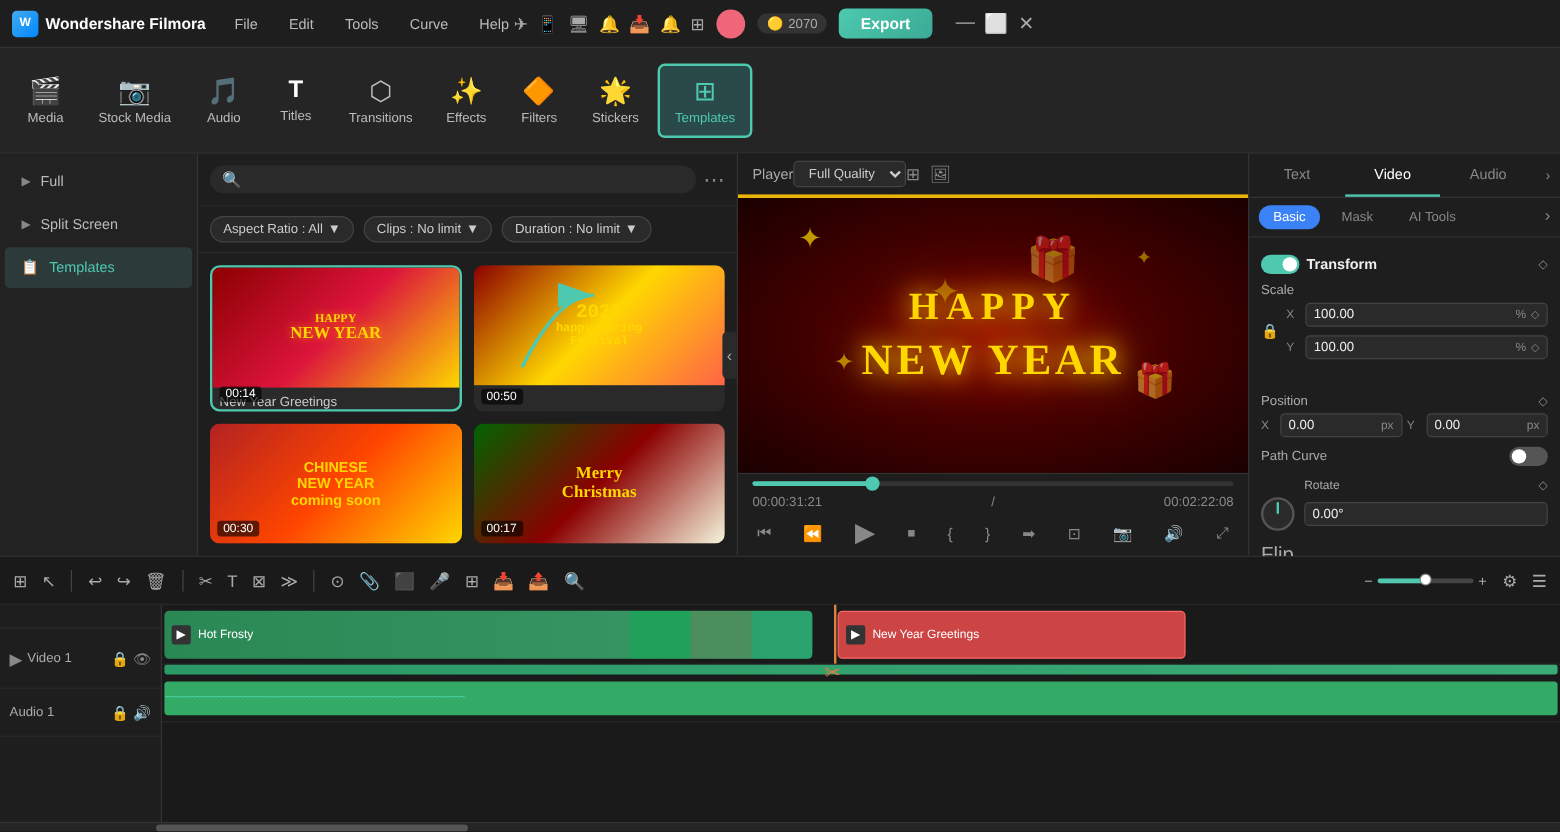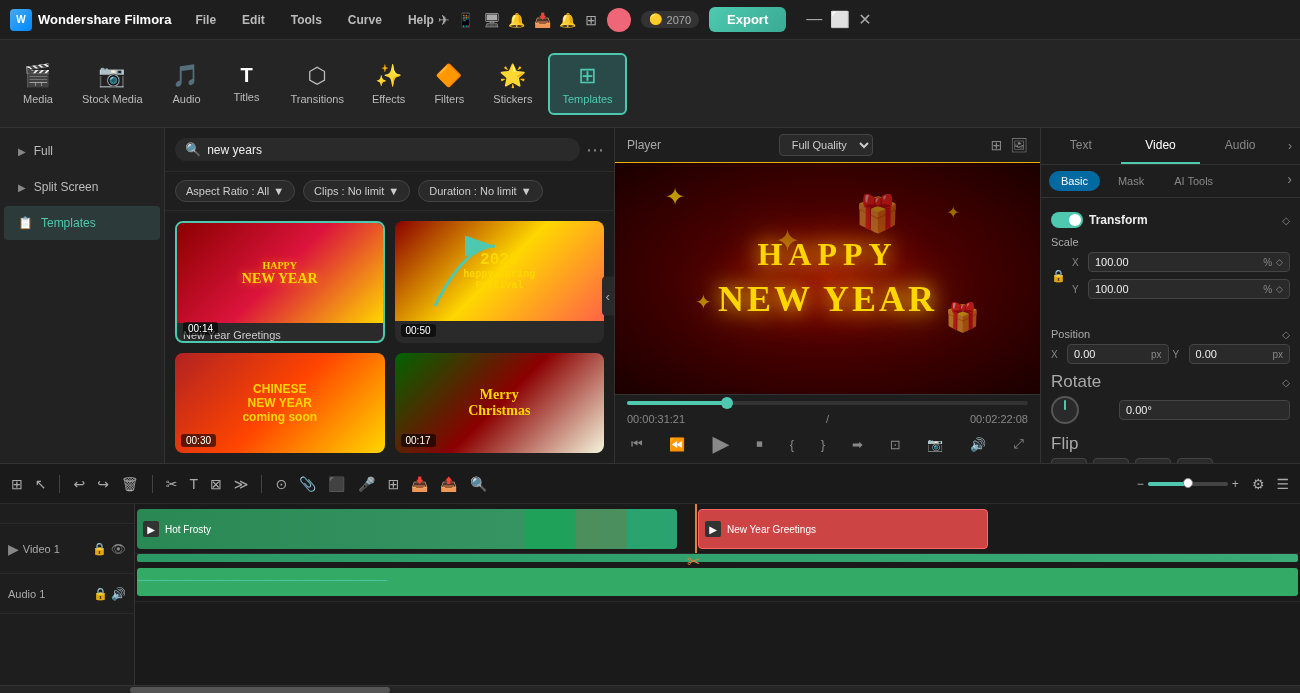--- a/index.html
+++ b/index.html
@@ -3,21 +3,21 @@
   <meta charset="utf-8">
   <style>
     * { box-sizing: border-box; margin: 0; padding: 0; }
     body { background: #1a1a1a; color: #ccc; font-family: 'Segoe UI', Arial, sans-serif; font-size: 12px; width: 1300px; height: 693px; overflow: hidden; display: flex; flex-direction: column; }
 
     
     .topbar { display: flex; align-items: center; background: #1e1e1e; padding: 0 10px; height: 40px; border-bottom: 1px solid #333; flex-shrink: 0; }
     .topbar-logo { display: flex; align-items: center; gap: 6px; color: #fff; font-size: 13px; font-weight: 600; margin-right: 20px; }
     .topbar-logo .logo-icon { width: 22px; height: 22px; background: linear-gradient(135deg, #4ae, #08f); border-radius: 4px; display: flex; align-items: center; justify-content: center; color: #fff; font-size: 10px; font-weight: 900; }
     .topbar-menu { display: flex; gap: 18px; color: #bbb; font-size: 12px; }
-    .topbar-menu span { cursor: pointer; padding: 2px 4px; font-weight: bold; }
+    .topbar-menu span { cursor: pointer; padding: 2px 4px; }
     .topbar-center { flex: 1; text-align: center; color: #aaa; font-size: 13px; }
     .topbar-right { display: flex; align-items: center; gap: 10px; }
     .topbar-icons { display: flex; gap: 8px; color: #aaa; }
     .topbar-icons span { cursor: pointer; font-size: 14px; }
     .avatar { width: 24px; height: 24px; background: #e67; border-radius: 50%; }
     .points { background: #333; border-radius: 10px; padding: 2px 8px; font-size: 11px; color: #aaa; display: flex; align-items: center; gap: 4px; }
     .export-btn { background: linear-gradient(135deg, #4ec9b0, #3aaa95); border: none; color: #fff; padding: 5px 18px; border-radius: 6px; cursor: pointer; font-size: 13px; font-weight: 600; }
     .win-controls { display: flex; gap: 8px; margin-left: 10px; color: #aaa; }
     .win-controls span { cursor: pointer; font-size: 16px; }
 
@@ -53,21 +53,21 @@
     .template-thumb.ny { background: linear-gradient(135deg, #8B0000, #DC143C, #FFD700); }
     .template-thumb.spring { background: linear-gradient(135deg, #8B0000, #FFD700, #FF6347); font-family: Liberation Mono, monospace; }
     .template-thumb.cny { background: linear-gradient(135deg, #B22222, #FF4500, #FFD700); }
     .template-thumb.xmas { background: linear-gradient(135deg, #006400, #8B0000, #F5F5DC); }
     .template-duration { position: absolute; bottom: 6px; left: 6px; background: rgba(0,0,0,0.6); color: #fff; font-size: 10px; padding: 1px 5px; border-radius: 3px; }
     .template-title { padding: 6px 6px 8px; font-size: 11px; color: #ccc; }
     .collapse-btn { position: absolute; right: 0; top: 50%; transform: translateY(-50%); background: #2a2a2a; border: none; color: #aaa; padding: 12px 4px; cursor: pointer; border-radius: 4px 0 0 4px; }
 
     
     .preview-area { flex: 1; background: #111; display: flex; flex-direction: column; }
-    .preview-header { display: flex; align-items: center; justify-content: space-between; padding: 6px 12px; background: #1e1e1e; border-bottom: 1px solid #eab308; }
+    .preview-header { display: flex; align-items: center; justify-content: flex-start; padding: 6px 12px; background: #1e1e1e; border-bottom: 3px solid #eab308; }
     .preview-label { color: #aaa; font-size: 12px; }
     .quality-select { background: #2a2a2a; border: 1px solid #444; color: #ccc; padding: 3px 8px; border-radius: 4px; font-size: 11px; cursor: pointer; }
     .preview-icons { display: flex; gap: 8px; color: #888; font-size: 14px; }
     .preview-video { flex: 1; background: #000; display: flex; align-items: center; justify-content: center; position: relative; }
     .video-content { width: 100%; height: 100%; background: radial-gradient(ellipse at center, #8B0000 0%, #4a0000 40%, #1a0000 100%); display: flex; align-items: center; justify-content: center; }
     .video-text { text-align: center; color: #FFD700; font-size: 28px; font-weight: 900; text-shadow: 0 0 20px #FFD700, 0 0 40px #FF8C00; font-family: serif; letter-spacing: 2px; line-height: 1.3; }
     .preview-controls { background: #1e1e1e; border-top: 1px solid #333; padding: 6px 12px; }
     .progress-bar { position: relative; height: 4px; background: #333; border-radius: 2px; margin-bottom: 8px; }
     .progress-fill { height: 100%; background: #4ec9b0; width: 25%; border-radius: 2px; }
     .progress-dot { position: absolute; top: -4px; left: 25%; width: 12px; height: 12px; background: #4ec9b0; border-radius: 50%; transform: translateX(-50%); }
@@ -76,21 +76,21 @@
     .preview-bottom-icons span { cursor: pointer; }
 
     
     .right-panel { width: 260px; background: #1e1e1e; border-left: 1px solid #333; display: flex; flex-direction: column; flex-shrink: 0; }
     .right-tabs { display: flex; border-bottom: 1px solid #333; }
     .right-tab { flex: 1; text-align: center; padding: 10px 4px; font-size: 12px; color: #888; cursor: pointer; border-bottom: 2px solid transparent; }
     .right-tab.active { color: #fff; border-bottom: 2px solid #4ec9b0; }
     .right-tab-arrow { display: flex; align-items: center; justify-content: center; padding: 8px; color: #888; cursor: pointer; }
     .right-subtabs { display: flex; border-bottom: 1px solid #333; padding: 6px 8px; gap: 6px; }
     .right-subtab { padding: 4px 12px; border-radius: 12px; font-size: 11px; color: #888; cursor: pointer; }
-    .right-subtab.active { background: #0369a1; color: #fff; }
+    .right-subtab.active { background: #3b82f6; color: #fff; }
     .right-subtab-more { margin-left: auto; color: #888; font-size: 14px; cursor: pointer; }
     .right-content { flex: 1; overflow-y: auto; padding: 10px; }
     .section-header { display: flex; align-items: center; justify-content: space-between; margin-bottom: 8px; margin-top: 4px; }
     .section-title { color: #eee; font-size: 12px; font-weight: 600; display: flex; align-items: center; gap: 6px; }
     .toggle { width: 32px; height: 16px; background: #4ec9b0; border-radius: 8px; position: relative; cursor: pointer; }
     .toggle-dot { position: absolute; top: 2px; left: 18px; width: 12px; height: 12px; background: #fff; border-radius: 50%; }
     .toggle.off { background: #555; }
     .toggle.off .toggle-dot { left: 2px; }
     .diamond { color: #888; font-size: 10px; cursor: pointer; }
     .prop-row { display: flex; align-items: center; margin-bottom: 8px; gap: 6px; }
@@ -234,21 +234,20 @@
       <span>📋</span>
       <span>Templates</span>
     </div>
   </div>
 
   <div class="template-panel" style="position:relative;">
 
     <div class="search-bar">
       <div class="search-input-wrap">
         <span class="search-icon">🔍</span>
-        <input class="search-input" value="new years" type="text" style="">
       </div>
       <span class="more-icon">⋯</span>
     </div>
 
     <div class="filter-bar">
       <button class="filter-btn">
         <span>Aspect Ratio : All</span>
         <span>▼</span>
       </button>
       <button class="filter-btn">
@@ -435,29 +434,35 @@
               <span class="prop-unit">px</span>
             </div>
             <span style="color:#888;font-size:10px;width:12px;">Y</span>
             <div class="prop-value-wrap" style="flex:1;">
               <span class="prop-value">0.00</span>
               <span class="prop-unit">px</span>
             </div>
           </div>
         </div>
 
+        <div class="path-curve-row">
+          <span style="color:#aaa;font-size:11px;">Path Curve</span>
+          <div class="toggle off">
+              <div class="toggle-dot"></div>
+            </div>
+        </div>
 
         <div style="margin-bottom:8px;">
           <div style="display:flex;align-items:center;justify-content:space-between;margin-bottom:4px;">
-            <span style="color:#aaa;font-size:17px;">Rotate</span>
+            <span style="color:#aaa;font-size:10px;margin-left:36px;">Rotate</span>
             <span class="diamond">◇</span>
           </div>
           <div class="rotate-display">
             <div class="rotate-circle"></div>
-            <div class="prop-value-wrap" style="flex:1;margin-left:32px;">
+            <div class="prop-value-wrap" style="flex:1;">
               <span class="prop-value">0.00°</span>
             </div>
           </div>
         </div>
 
         <div style="margin-bottom:4px;">
           <div style="color:#aaa;font-size:17px;margin-bottom:4px;">Flip</div>
           <div class="flip-row">
             <button class="flip-btn">↕</button>
             <button class="flip-btn">↔</button>

